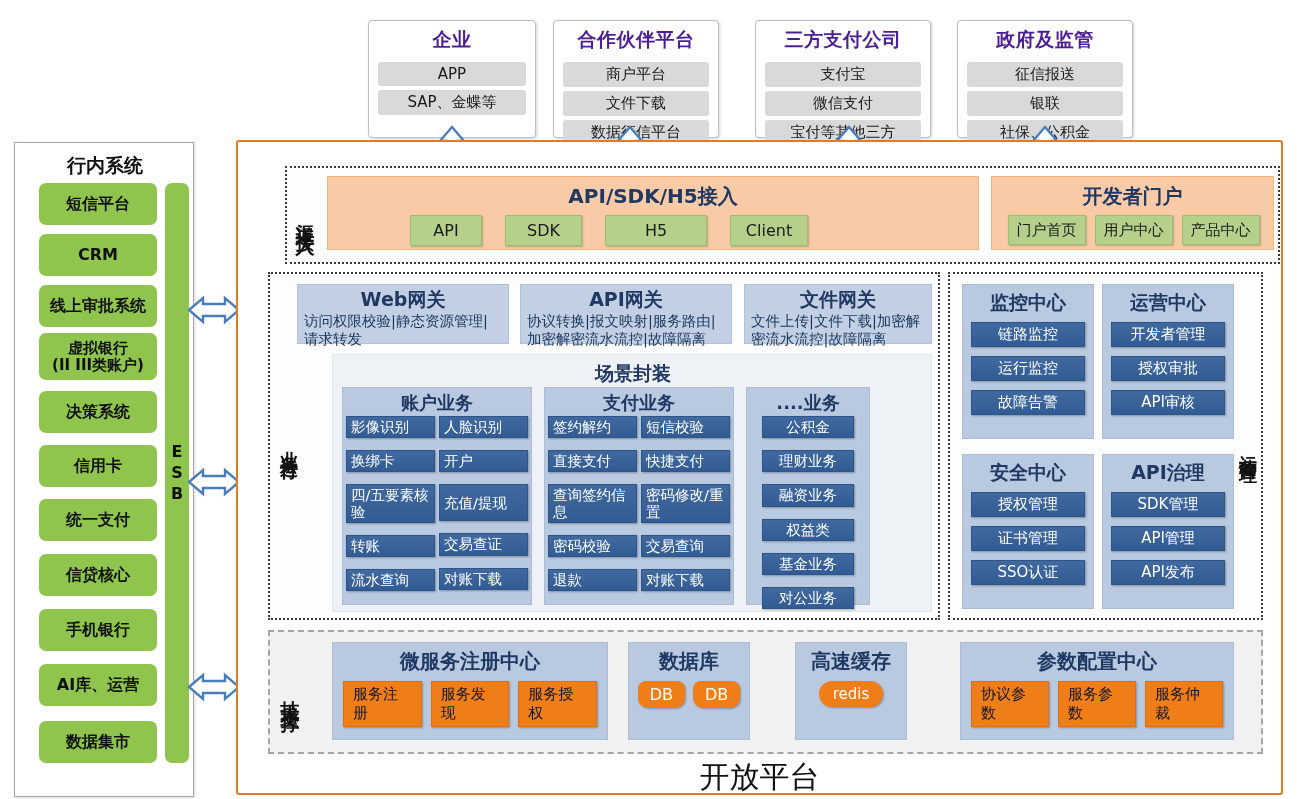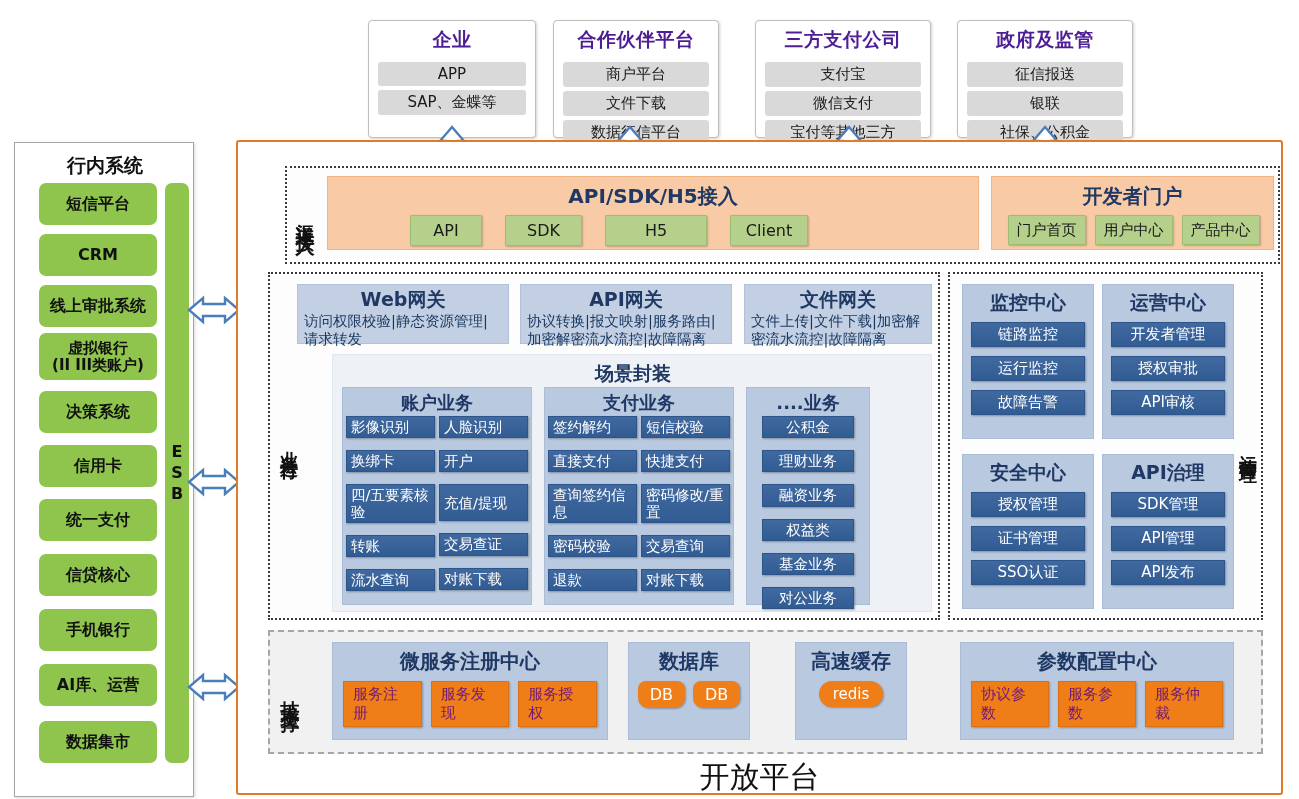--- a/index.html
+++ b/index.html
@@ -133,21 +133,21 @@
   }
   .ops-chip:last-child { margin-bottom: 0; }
 
   
   .tech-card { background: #b9c9e0; border: 1px solid #aabcd6;
                display: flex; flex-direction: column; align-items: center; padding: 5px 10px 9px 10px; }
   .tech-title { font-weight: bold; font-size: 20px; color: #1f3864; margin-bottom: 6px; }
   .orange-chip {
     background: #ef7d18; border: 1px solid #dd7012;
     box-shadow: 1px 1px 2px rgba(0,0,0,.28);
-    color: #701a75; font-size: 15px; padding: 3px 9px;
+    color: #0f172a; font-size: 15px; padding: 3px 9px;
     display: flex; align-items: center; justify-content: center;
   }
   .redis-pill {
     background: #ef7d18; border-radius: 14px; color: #fff;
     font-size: 15px; padding: 4px 14px; box-shadow: 1px 1px 2px rgba(0,0,0,.28);
   }
   .db-pill {
     background: #ef7d18; border-radius: 8px 8px 10px 10px; color: #fff;
     font-size: 16px; padding: 4px 12px; box-shadow: 1px 1px 2px rgba(0,0,0,.28);
   }

